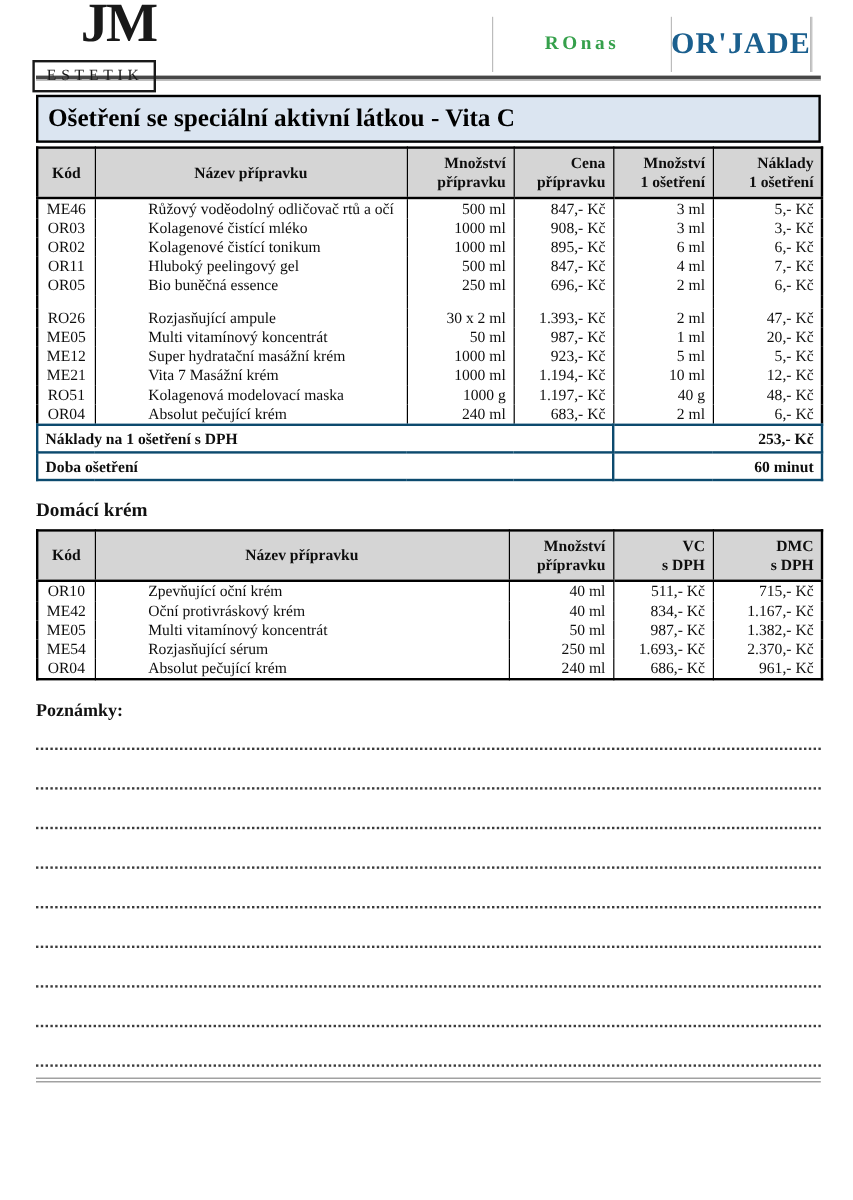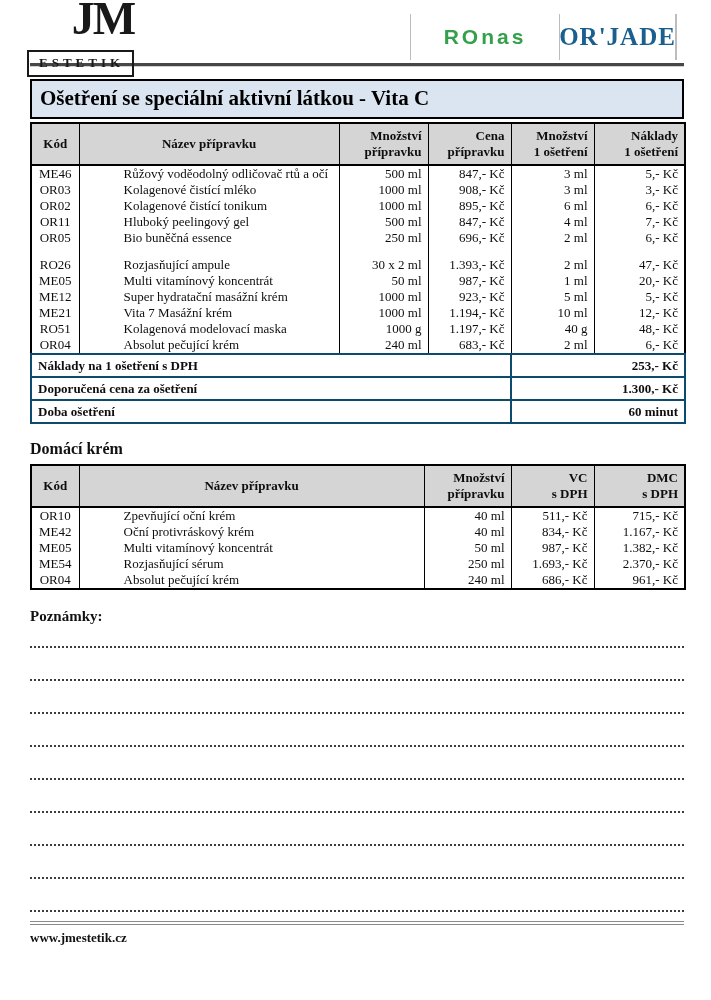--- a/index.html
+++ b/index.html
@@ -5,25 +5,25 @@
   * { margin:0; padding:0; box-sizing:border-box; }
   html,body { background:#fff; }
   body { width:711px; height:1000px; font-family:"Liberation Serif", serif; color:#111; }
   .page { width:711px; height:1000px; padding:12px 27px 0 30px; overflow:hidden; }
 
   
   .brand-row { display:flex; align-items:center; justify-content:space-between; height:50px; }
   .jm-logo { display:flex; align-items:flex-end;flex-direction:column; }
   .jm-i { font-family:"Liberation Serif", serif; font-size:46px; line-height:44px; font-weight:600; letter-spacing:-2px; color:#191919; }
   .jm-n { font-family:"Liberation Serif", serif; font-size:13px; letter-spacing:4px; color:#191919;
-          border:2px solid #191919; padding:3px 8px 4px 10px; margin-left:-3px; margin-top:9px;font-weight:bold; }
+          border:2px solid #191919; padding:3px 8px 4px 10px; margin-left:-3px; margin-top:9px; }
   .partner-strip { display:flex; align-items:stretch; height:46px; margin-right:7px; }
   .pdiv { width:1px; background:#bcbcbc; }
   .plogo { display:flex; align-items:center; justify-content:center; }
-  .plogo.ronas  { width:148px; font-family:Liberation Sans, sans-serif; font-size:21px; font-weight:bold; letter-spacing:3px; }
+  .plogo.ronas  { width:148px; font-family:Liberation Serif, serif; font-size:16px; font-weight:bold; letter-spacing:3px; }
   .plogo.orjade { width:115px; font-family:"Liberation Serif", serif; font-size:25px; font-weight:bold; letter-spacing:1px; }
   .plogo.merikit{ width:128px; font-family:"Liberation Serif", serif; font-size:19px; letter-spacing:3px; font-weight:500; }
   .merikit-icon { position:relative; display:inline-block; width:27px; height:20px; background:#c6a76d; border-radius:2px; overflow:hidden; margin-right:7px; flex:0 0 auto; }
   .merikit-icon::before { content:""; position:absolute; left:6px; top:4px; width:15px; height:15px; background:#fff; transform:rotate(45deg) scaleY(0.75); }
   .header-rule { height:4px; background:#474747; border-bottom:1px solid #cfcfcf; margin-top:1px; }
 
   
   .title-box { margin-top:12px; border:2px solid #000; background:#dbe5f1; padding:5px 8px 6px 8px; }
   .title-box h1 { font-size:21px; font-weight:bold; color:#000; }
 
@@ -198,24 +198,20 @@
         <td class="c-right">240 ml</td>
         <td class="c-right">683,- Kč</td>
         <td class="c-right">2 ml</td>
         <td class="c-right">6,- Kč</td>
       </tr>
       <tr class="summary-row">
         <td colspan="4" class="c-left">Náklady na 1 ošetření s DPH</td>
         <td colspan="2" class="c-right">253,- Kč</td>
       </tr>
       <tr class="summary-row">
-        <td colspan="4" class="c-left">Doporučená cena za ošetření</td>
-        <td colspan="2" class="c-right">1.300,- Kč</td>
-      </tr>
-      <tr class="summary-row">
         <td colspan="4" class="c-left">Doba ošetření</td>
         <td colspan="2" class="c-right">60 minut</td>
       </tr>
     </tbody>
   </table>
 
   <div class="section-heading">Domácí krém</div>
   <table class="tbl2">
     <colgroup>
       <col style="width:48px">
@@ -282,15 +278,14 @@
       <div class="note-line"></div>
       <div class="note-line"></div>
       <div class="note-line"></div>
       <div class="note-line"></div>
       <div class="note-line"></div>
       <div class="note-line"></div>
       <div class="note-line"></div>
     </div>
 
   <div class="footer-rule"></div>
-  <div class="footer-site">www.jmestetik.cz</div>
 
 </div>
 
 </body></html>

